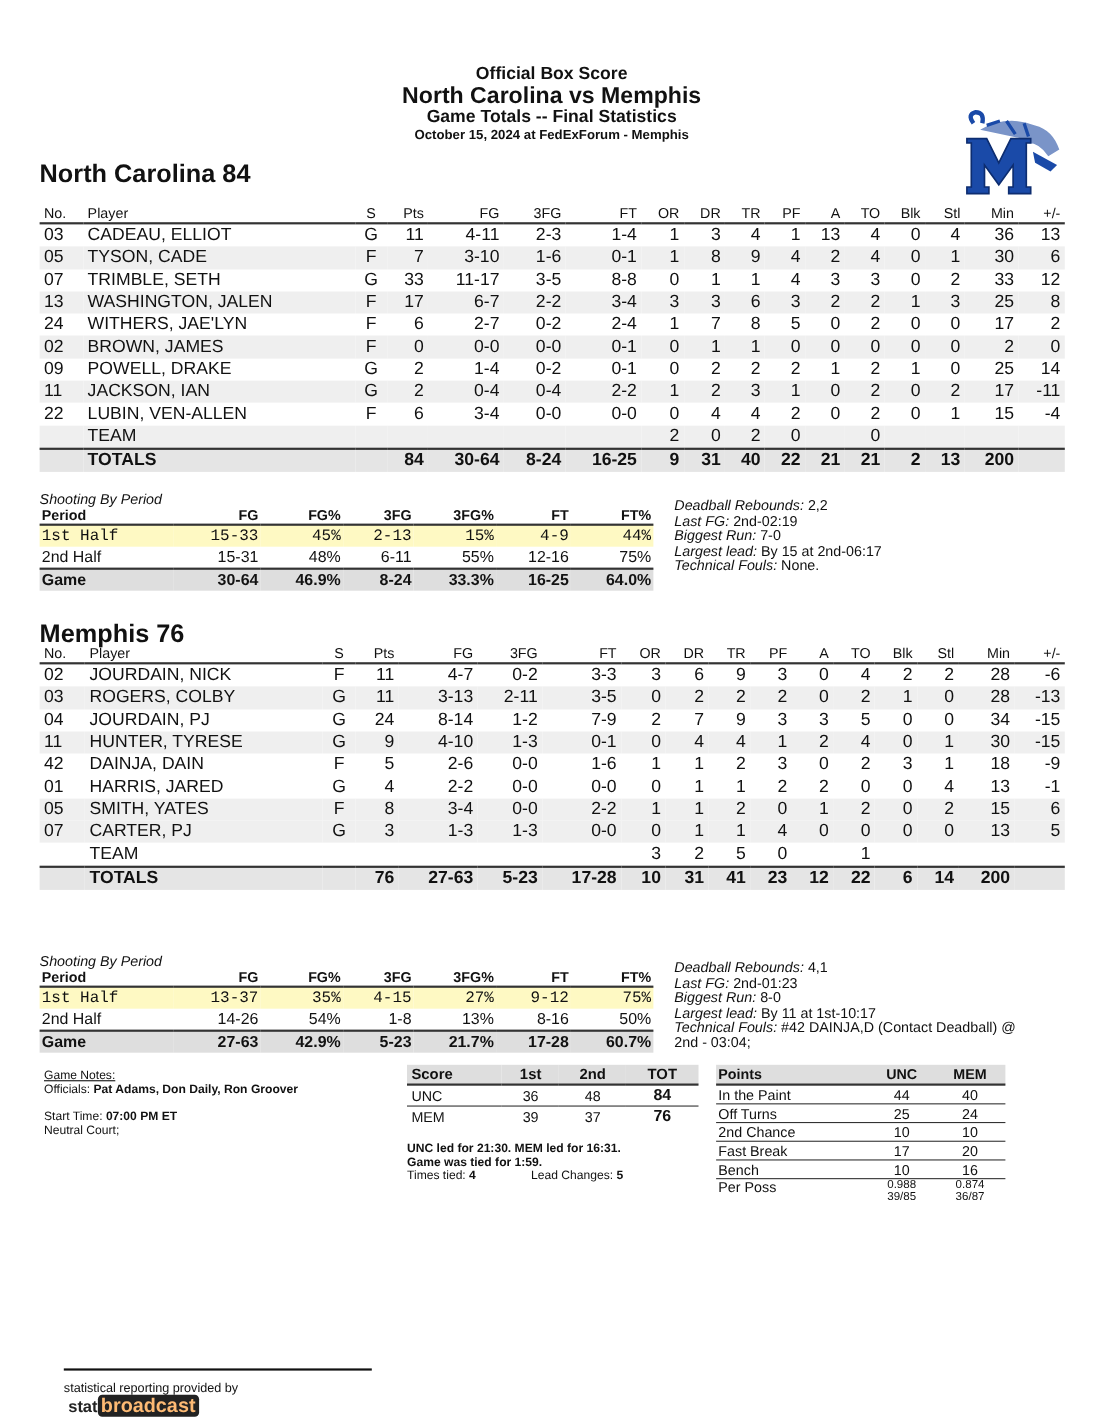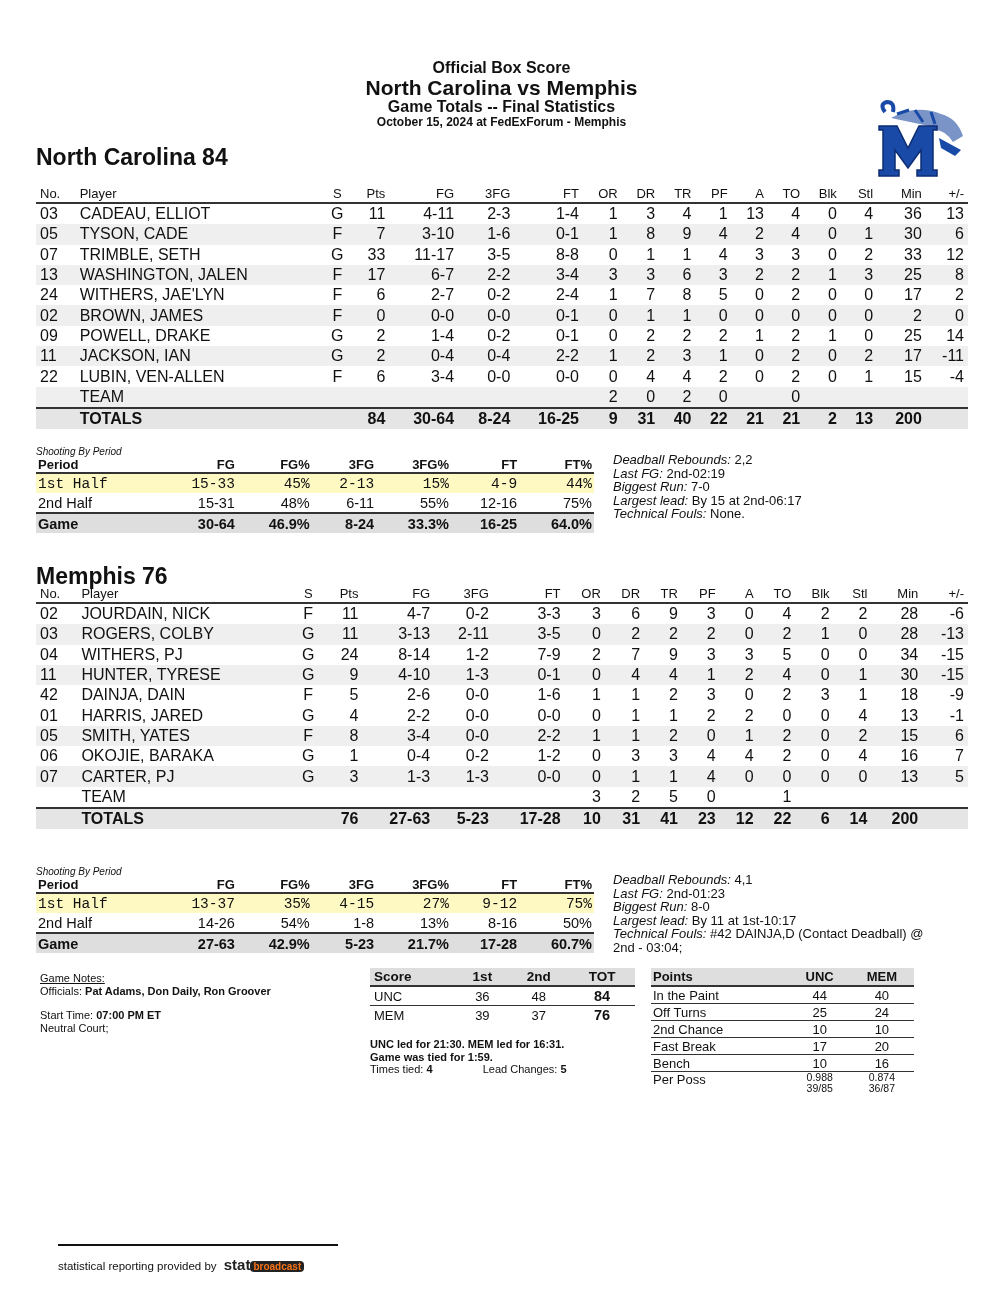--- a/index.html
+++ b/index.html
@@ -13,21 +13,21 @@
   .team-title { position: absolute; left: 36px; font-size: 23px; font-weight: bold; }
   table { border-collapse: collapse; }
   .box { position: absolute; left: 36px; width: 932px; font-size: 16px; }
   .box th { font-weight: normal; font-size: 13px; padding: 0 4px; height: 17px; border-bottom: 2px solid #333; text-align: right; }
   .box td { padding: 0 4px; height: 20.3px; text-align: right; white-space: nowrap; }
   .box td.l, .box th.l { text-align: left; }
   .box td.c, .box th.c { text-align: center; }
   .box tr.alt td { background: #efefef; }
   .box tr.tot td { background: #e5e5e5; font-weight: bold; border-top: 2px solid #333; height: 20px; }
   .shoot { position: absolute; left: 36px; width: 558px; font-size: 14.5px; }
-  .shoot caption { text-align: left; font-style: italic; font-size: 10px; caption-side: top; padding: 0; }
+  .shoot caption { text-align: left; font-style: italic; font-size: 13px; caption-side: top; padding: 0; }
   .shoot th { font-size: 13px; font-weight: bold; text-align: right; border-bottom: 2px solid #333; padding: 0 2px; height: 14px; }
   .shoot th.l, .shoot td.l { text-align: left; }
   .shoot td { text-align: right; padding: 0 2px; height: 19px; }
   .shoot tr.alt td { background: #fef9c3; font-family: Liberation Mono, monospace; }
   .shoot tr.tot td { background: #dedede; font-weight: bold; border-top: 2px solid #333; }
   .notes { position: absolute; left: 613px; font-size: 13px; line-height: 13.5px; width: 320px; }
   .notes i { font-style: italic; }
   .gnotes { position: absolute; left: 40px; top: 972px; font-size: 11px; line-height: 12.5px; }
   .gnotes u { text-decoration: underline; }
   .score { position: absolute; left: 370px; top: 968px; width: 265px; font-size: 13px; }
@@ -39,21 +39,21 @@
   .lead { position: absolute; left: 370px; top: 1038px; font-size: 11px; line-height: 12.5px; }
   .points { position: absolute; left: 651px; top: 968px; width: 263px; font-size: 13px; }
   .points th { background: #dedede; font-weight: bold; text-align: center; padding: 1px 2px; border-bottom: 2px solid #333; font-size: 13px; }
   .points th.l, .points td.l { text-align: left; }
   .points td { text-align: center; padding: 0 2px; height: 16px; border-bottom: 1px solid #333; }
   .points tr.last td { border-bottom: none; vertical-align: top; }
   .points .small { font-size: 10.5px; line-height: 11px; }
   .footer { position: absolute; left: 58px; top: 1244px; width: 280px; border-top: 2px solid #111; padding-top: 10px; font-size: 11.5px; }
   .footer .brand { display: inline-block; font-weight: bold; margin-left: 4px; }
   .footer .brand .s { font-size: 15px; color: #222; }
-  .footer .brand .b { background: #222; color: #f97316; border-radius: 4px; padding: 0 3px; font-size: 10px; }
+  .footer .brand .b { background: #222; color: #fdba74; border-radius: 4px; padding: 0 3px; font-size: 18px; }
 </style>
 </head>
 <body>
 
 <div class="header">
   <div class="h1">Official Box Score</div>
   <div class="h2">North Carolina vs Memphis</div>
   <div class="h3">Game Totals -- Final Statistics</div>
   <div class="h4">October 15, 2024 at FedExForum - Memphis</div>
 </div>
@@ -412,21 +412,21 @@
         <td>2</td>
         <td>0</td>
         <td>2</td>
         <td>1</td>
         <td>0</td>
         <td>28</td>
         <td>-13</td>
       </tr>
       <tr>
         <td class="l">04</td>
-        <td class="l">WITHERS, PJ</td>
+        <td class="l">JOURDAIN, PJ</td>
         <td class="c">G</td>
         <td>24</td>
         <td>8-14</td>
         <td>1-2</td>
         <td>7-9</td>
         <td>2</td>
         <td>7</td>
         <td>9</td>
         <td>3</td>
         <td>3</td>
@@ -504,39 +504,20 @@
         <td>1</td>
         <td>1</td>
         <td>2</td>
         <td>0</td>
         <td>1</td>
         <td>2</td>
         <td>0</td>
         <td>2</td>
         <td>15</td>
         <td>6</td>
-      </tr>
-      <tr>
-        <td class="l">06</td>
-        <td class="l">OKOJIE, BARAKA</td>
-        <td class="c">G</td>
-        <td>1</td>
-        <td>0-4</td>
-        <td>0-2</td>
-        <td>1-2</td>
-        <td>0</td>
-        <td>3</td>
-        <td>3</td>
-        <td>4</td>
-        <td>4</td>
-        <td>2</td>
-        <td>0</td>
-        <td>4</td>
-        <td>16</td>
-        <td>7</td>
       </tr>
       <tr class="alt">
         <td class="l">07</td>
         <td class="l">CARTER, PJ</td>
         <td class="c">G</td>
         <td>3</td>
         <td>1-3</td>
         <td>1-3</td>
         <td>0-0</td>
         <td>0</td>

